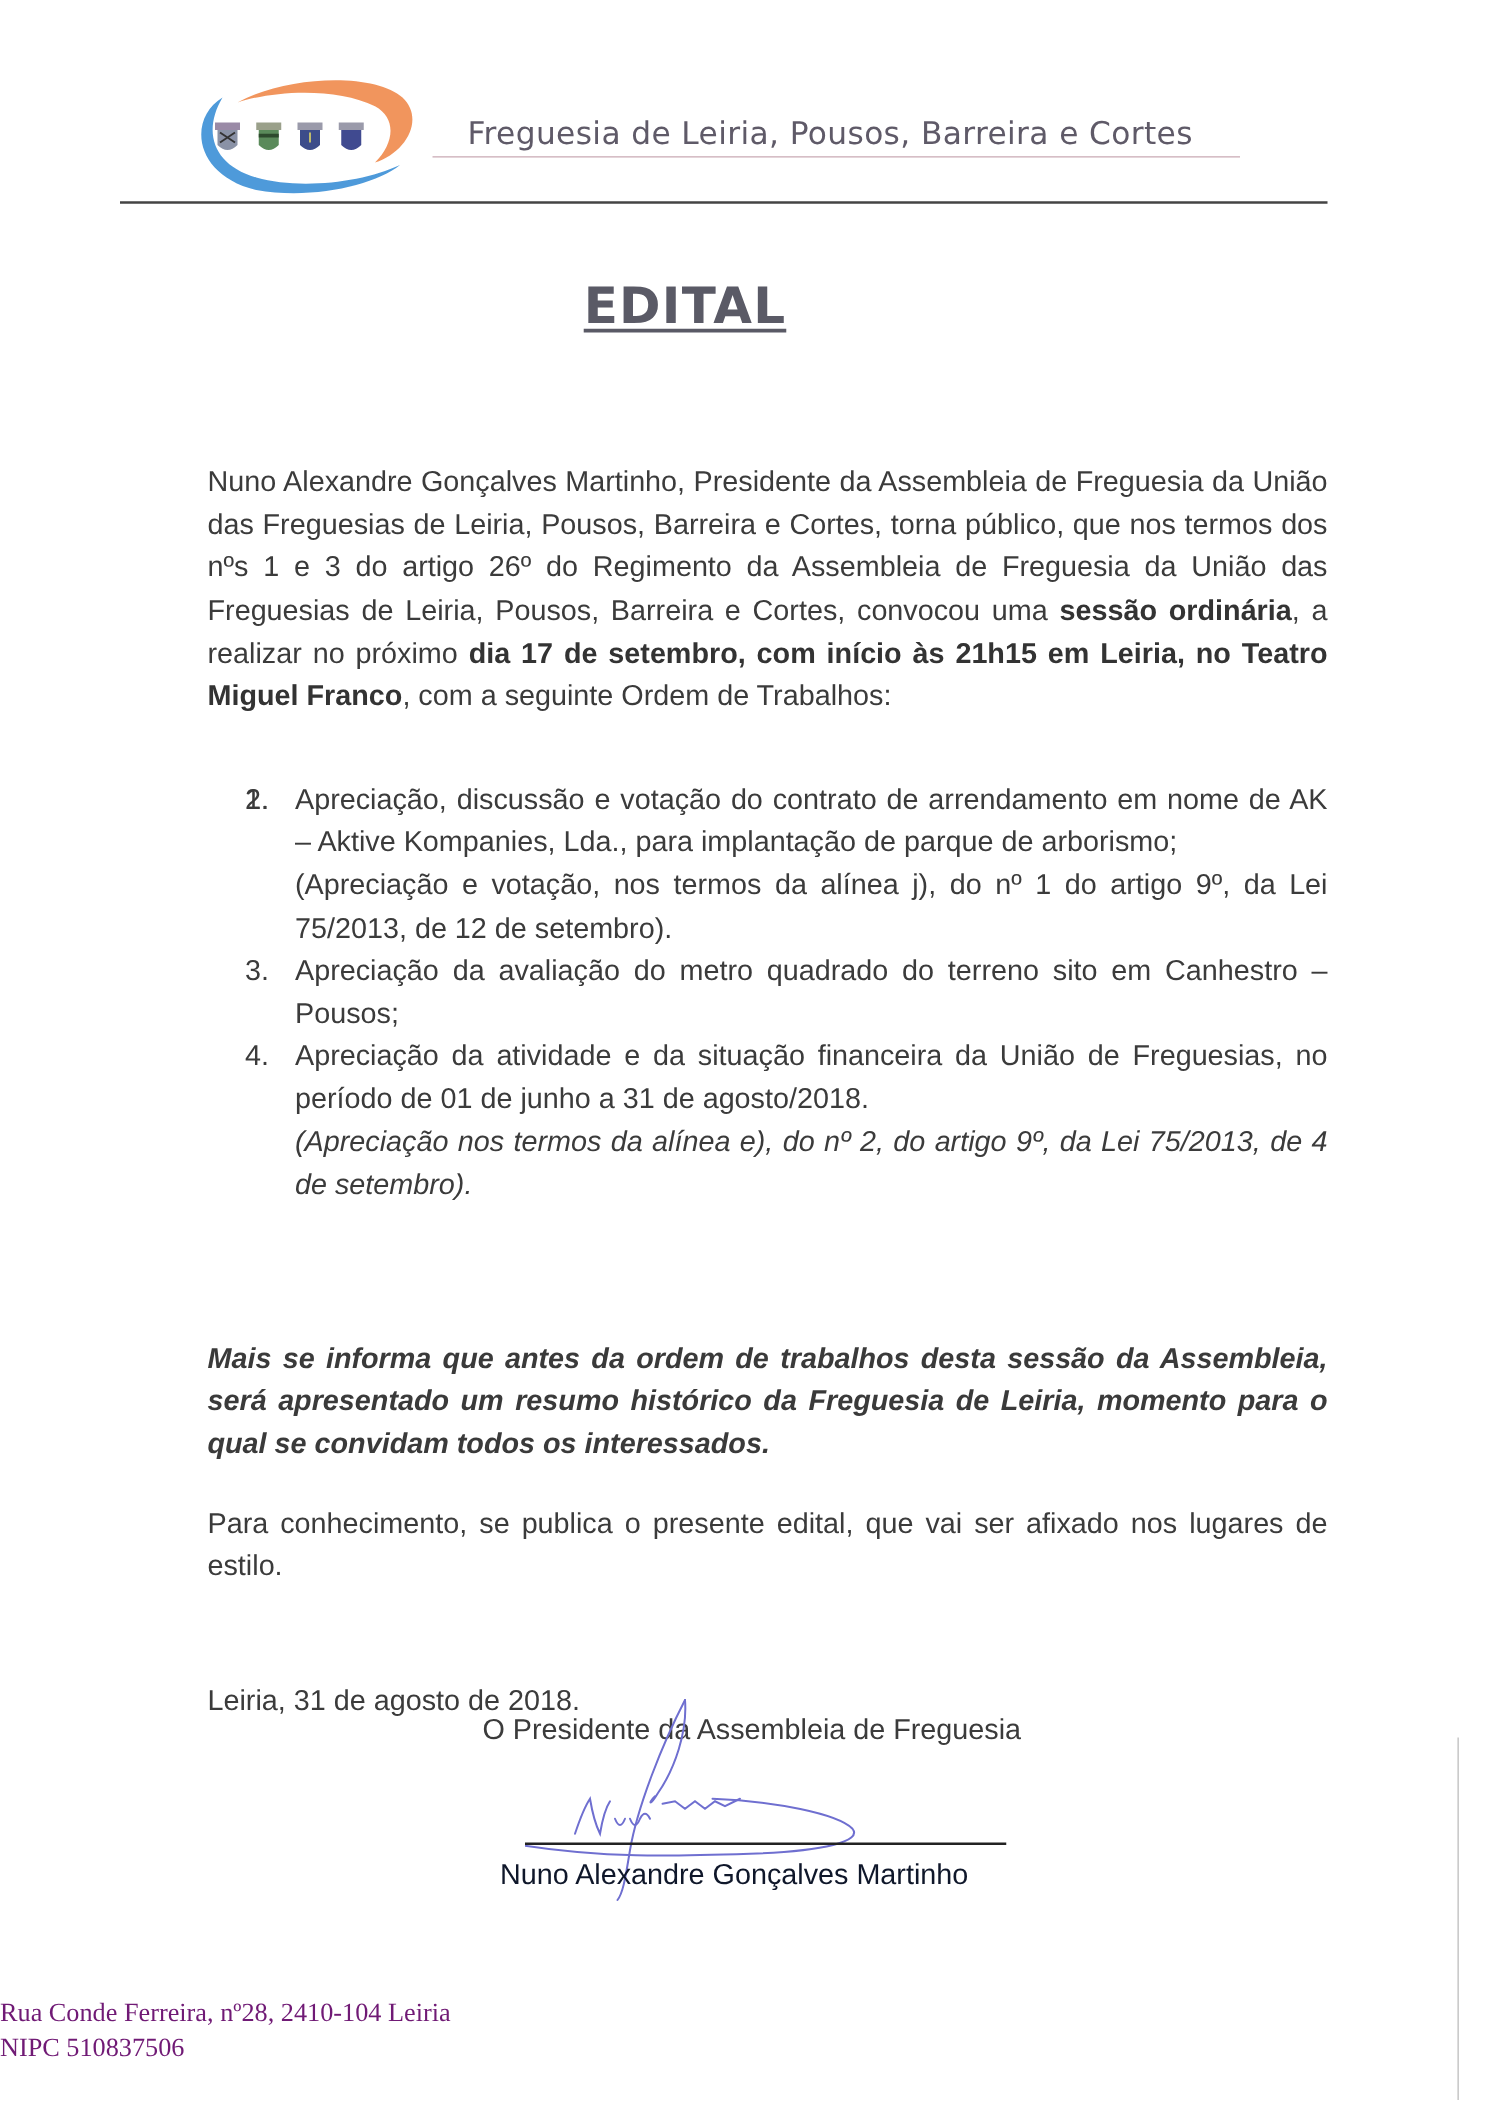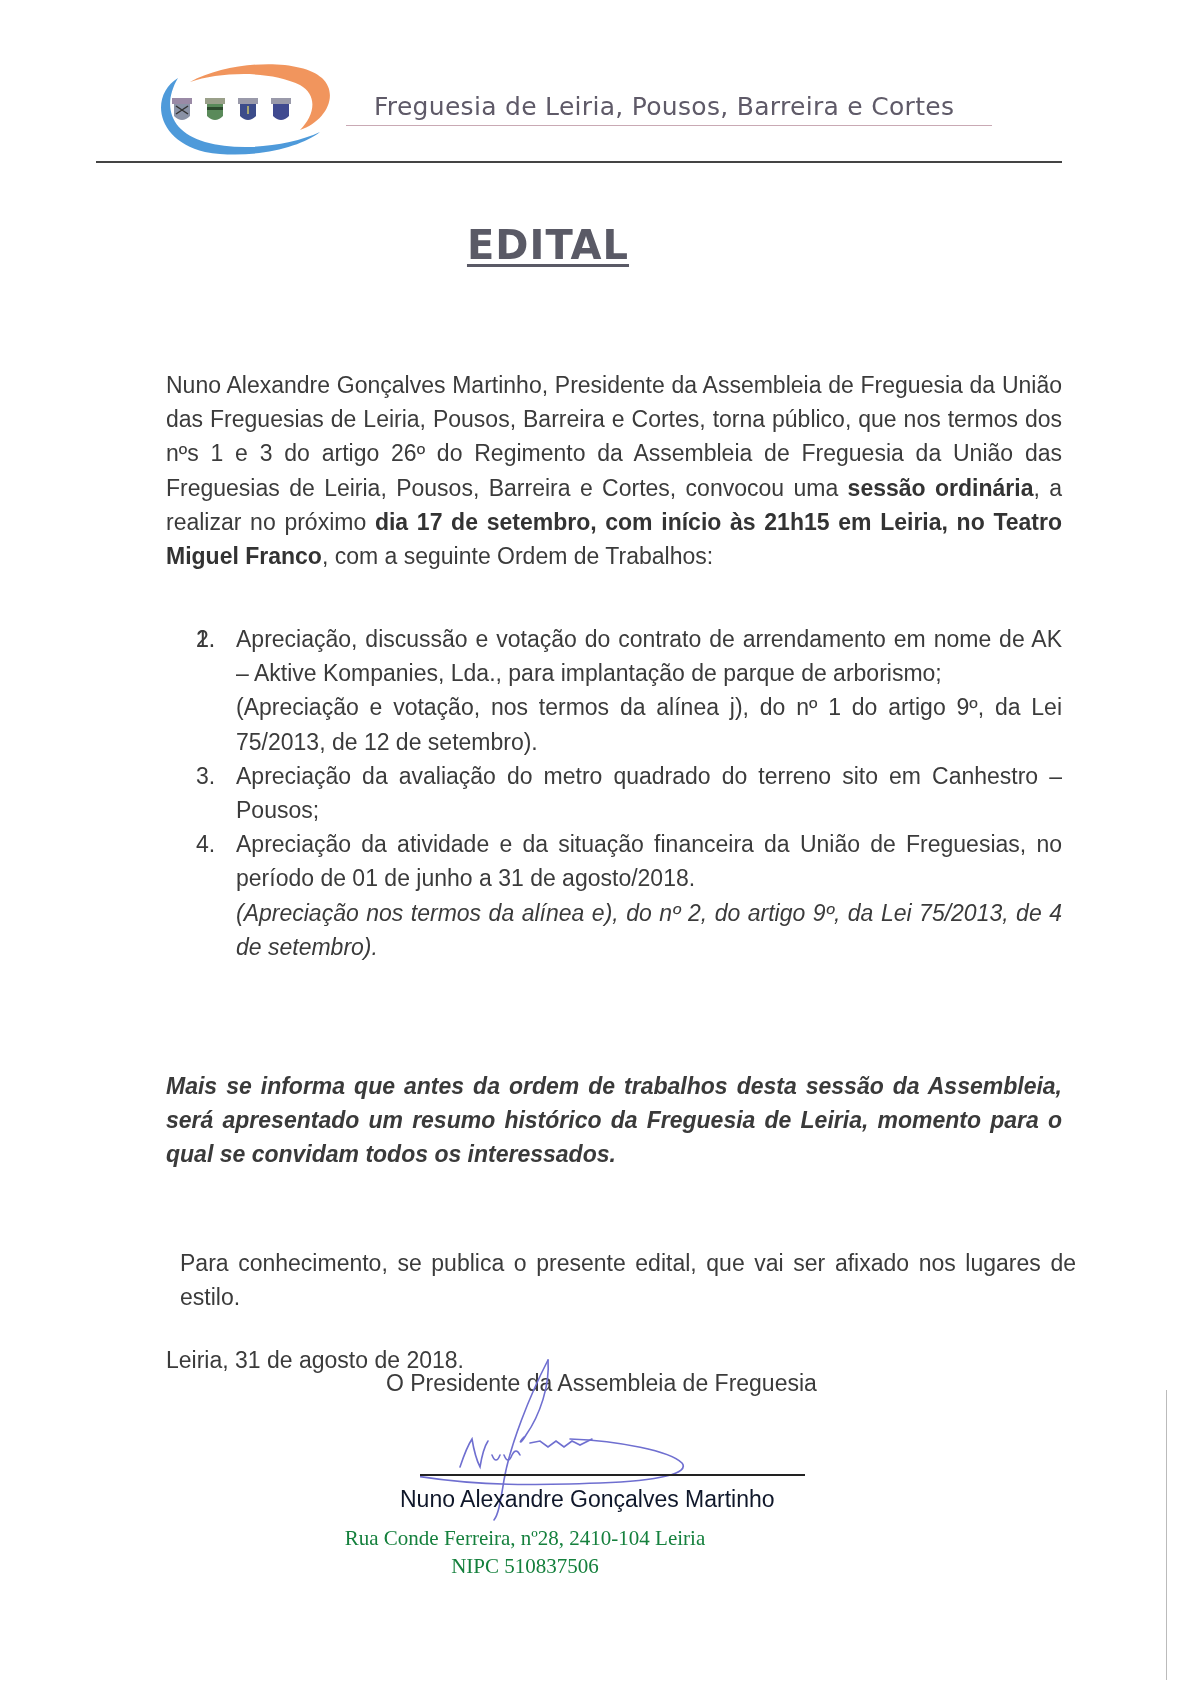--- a/index.html
+++ b/index.html
@@ -25,30 +25,30 @@
                text-align: justify; color: #3b3b3b; font-family: "Liberation Sans Narrow", "Liberation Sans", sans-serif; }
   .body-text b { font-weight: bold; color: #333; }
   .p1 { top: 368px; }
   .list { position: absolute; left: 196px; width: 866px; top: 622px; font-size: 23px; line-height: 34.2px;
           color: #3b3b3b; margin: 0; padding: 0; list-style: none; }
   .list li { position: relative; padding-left: 40px; text-align: justify; }
   .list .num { position: absolute; left: 0; top: 0; }
   .list .note { display: block; }
   .list .note-italic { display: block; font-style: italic; }
   .p2 { top: 1069px; font-weight: bold; color: #3a3a3a; font-style: italic; }
-  .p3 { top: 1246px; margin-left: 14px; }
+  .p3 { top: 1201px; }
   .p4 { top: 1299px; margin-top: 44px; }
 
   .sign-title { position: absolute; left: 386px; top: 1370px; font-size: 23px; color: #3b3b3b; }
   .signature { position: absolute; left: 420px; top: 1355px; width: 320px; height: 170px; }
   .sign-line { position: absolute; left: 420px; top: 1474px; width: 385px; height: 2px; background: #222; }
   .sign-name { position: absolute; left: 400px; top: 1486px; font-size: 23px; color: #0f172a; }
 
-  .footer { position: absolute; left: 0; width: 1050px; top: 1524px; text-align: center;
-            font-family: "Liberation Serif", "DejaVu Serif", serif; font-size: 21px; color: #15803d;
+  .footer { position: absolute; left: 0; width: 1050px; top: 1596px; 
+            font-family: "Liberation Serif", "DejaVu Serif", serif; font-size: 21px; color: #701a75;
             line-height: 28px; }
   .edge-line { position: absolute; left: 1166px; top: 1390px; width: 1px; height: 290px; background: #bbb; }
 </style>
 </head>
 <body>
 
 <div class="page">
 
   <svg class="logo" viewBox="0 0 190 100">
     <path d="M40 22 C80 0 150 -2 172 18 C190 35 175 62 150 70 C165 55 168 35 150 25 C120 10 70 12 40 22 Z" fill="#f08a4b" opacity="0.9"></path>

